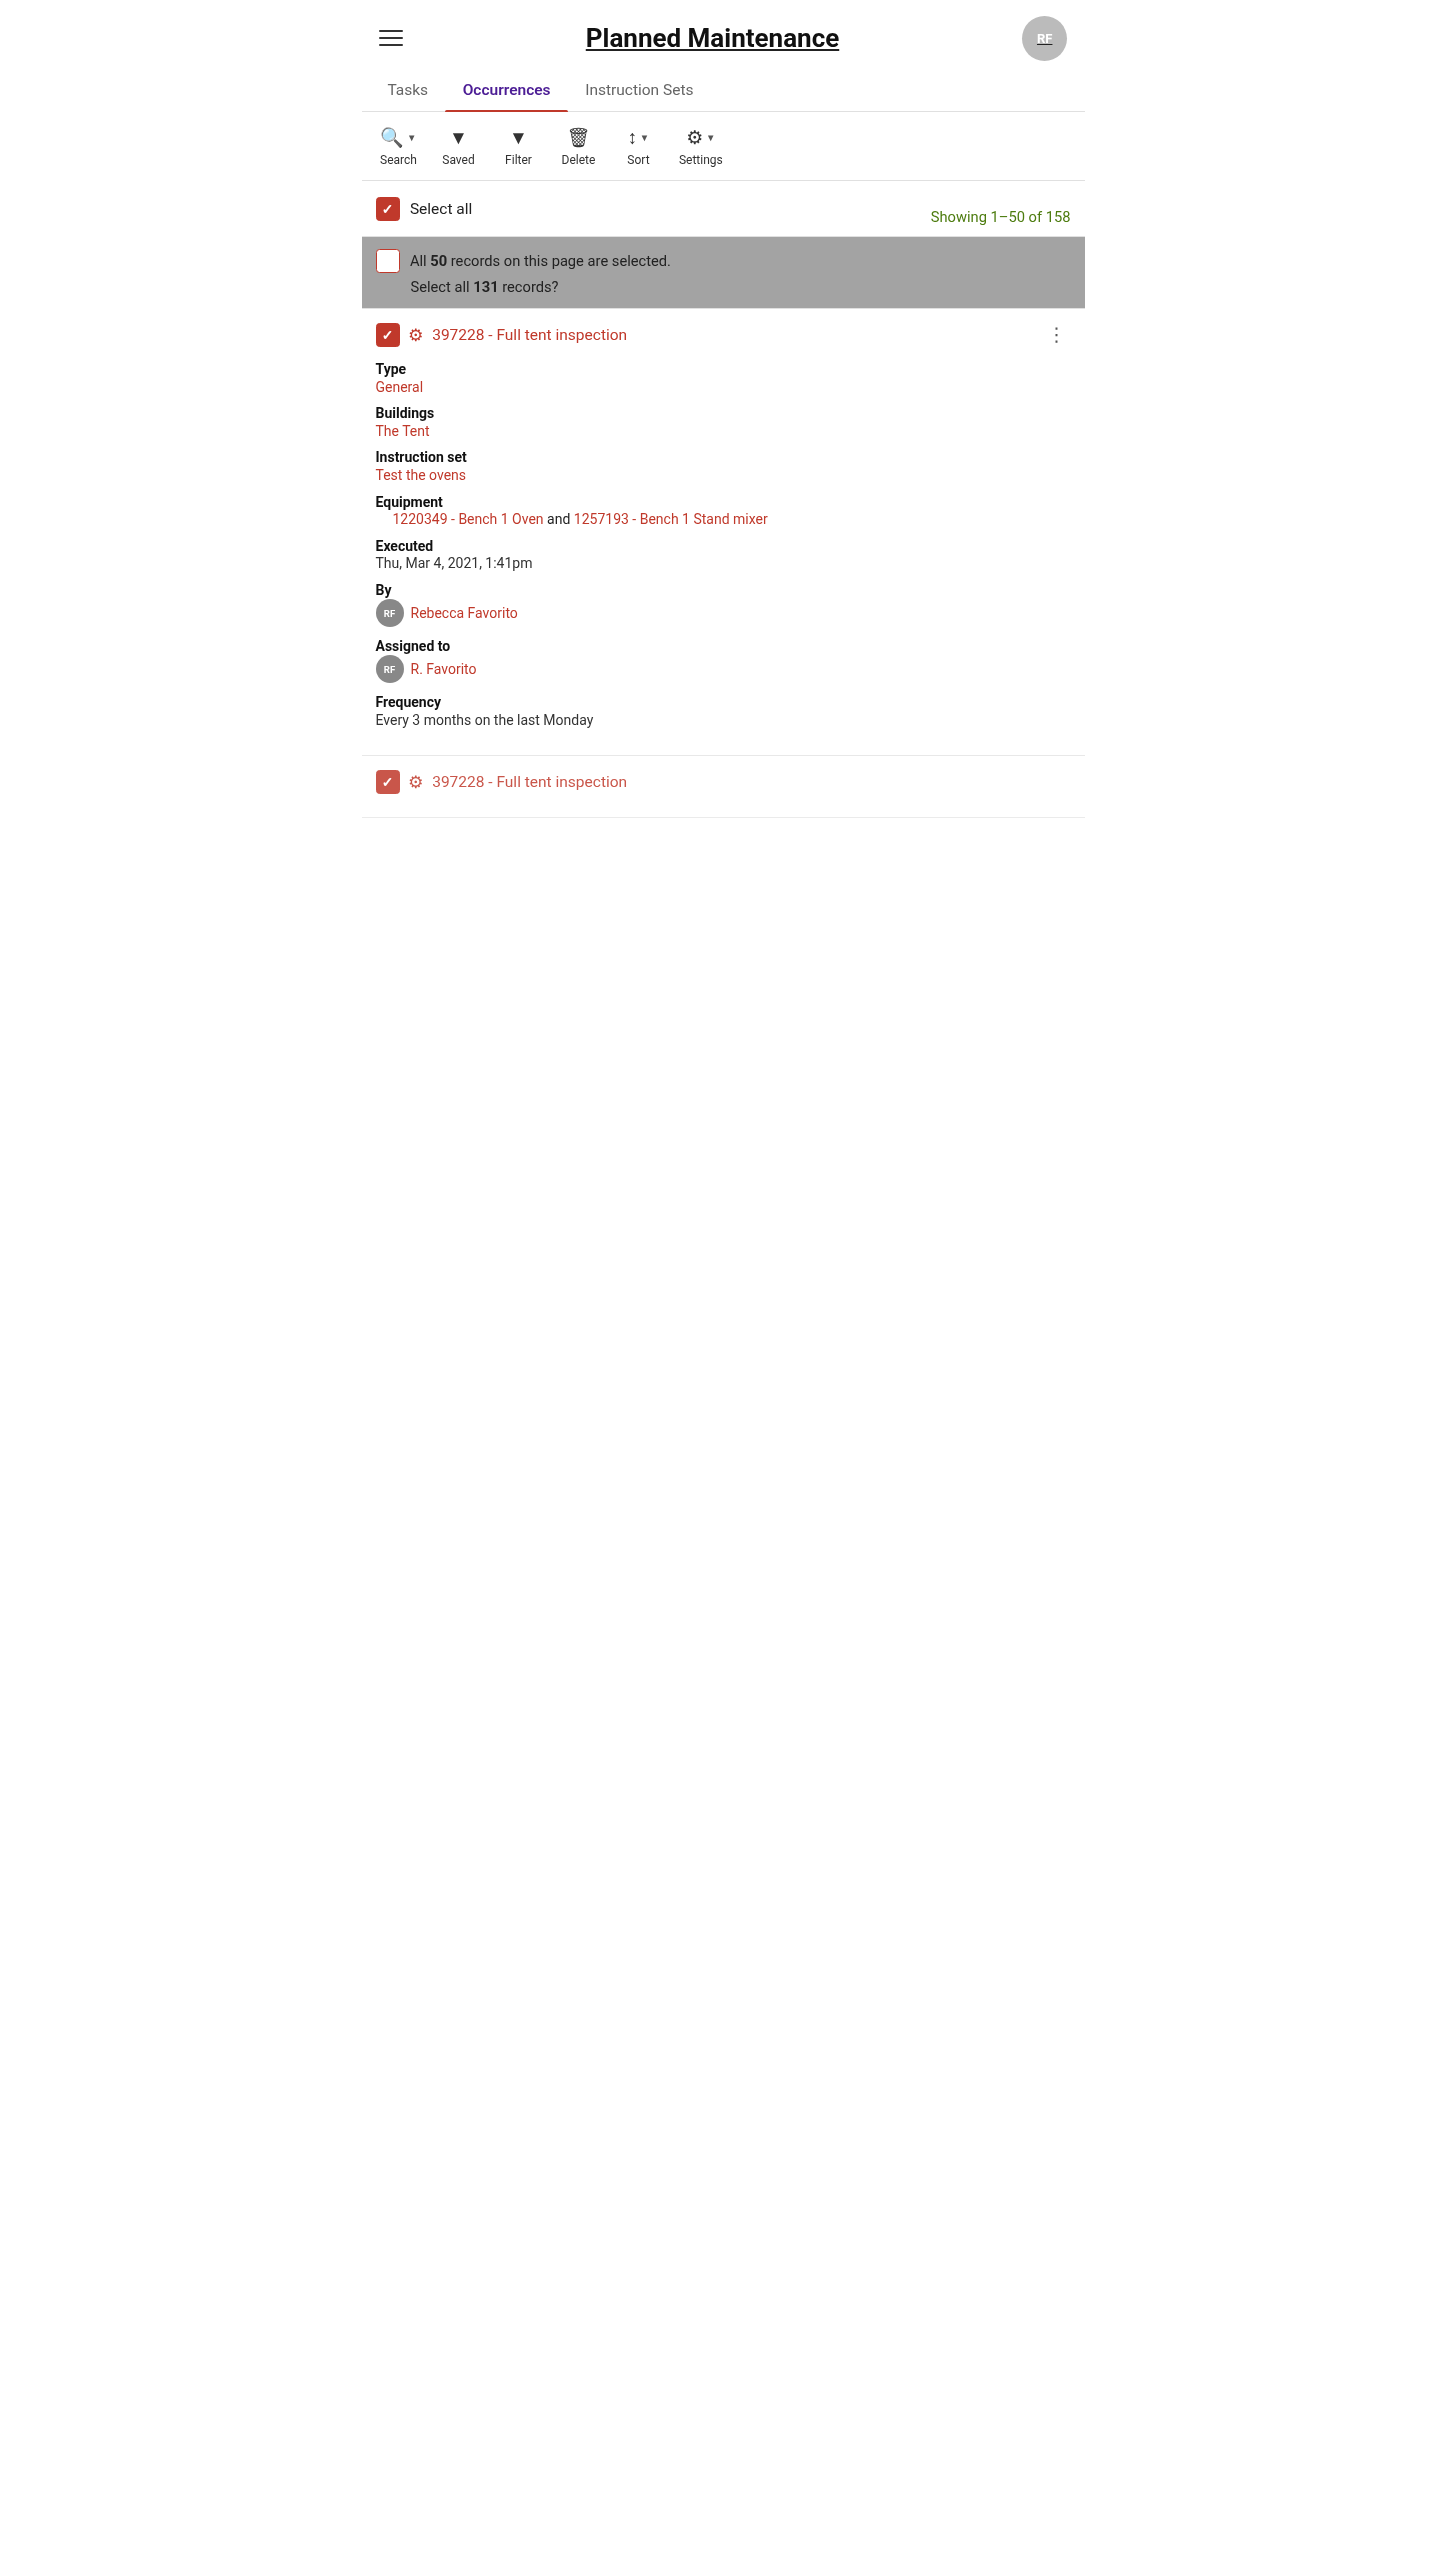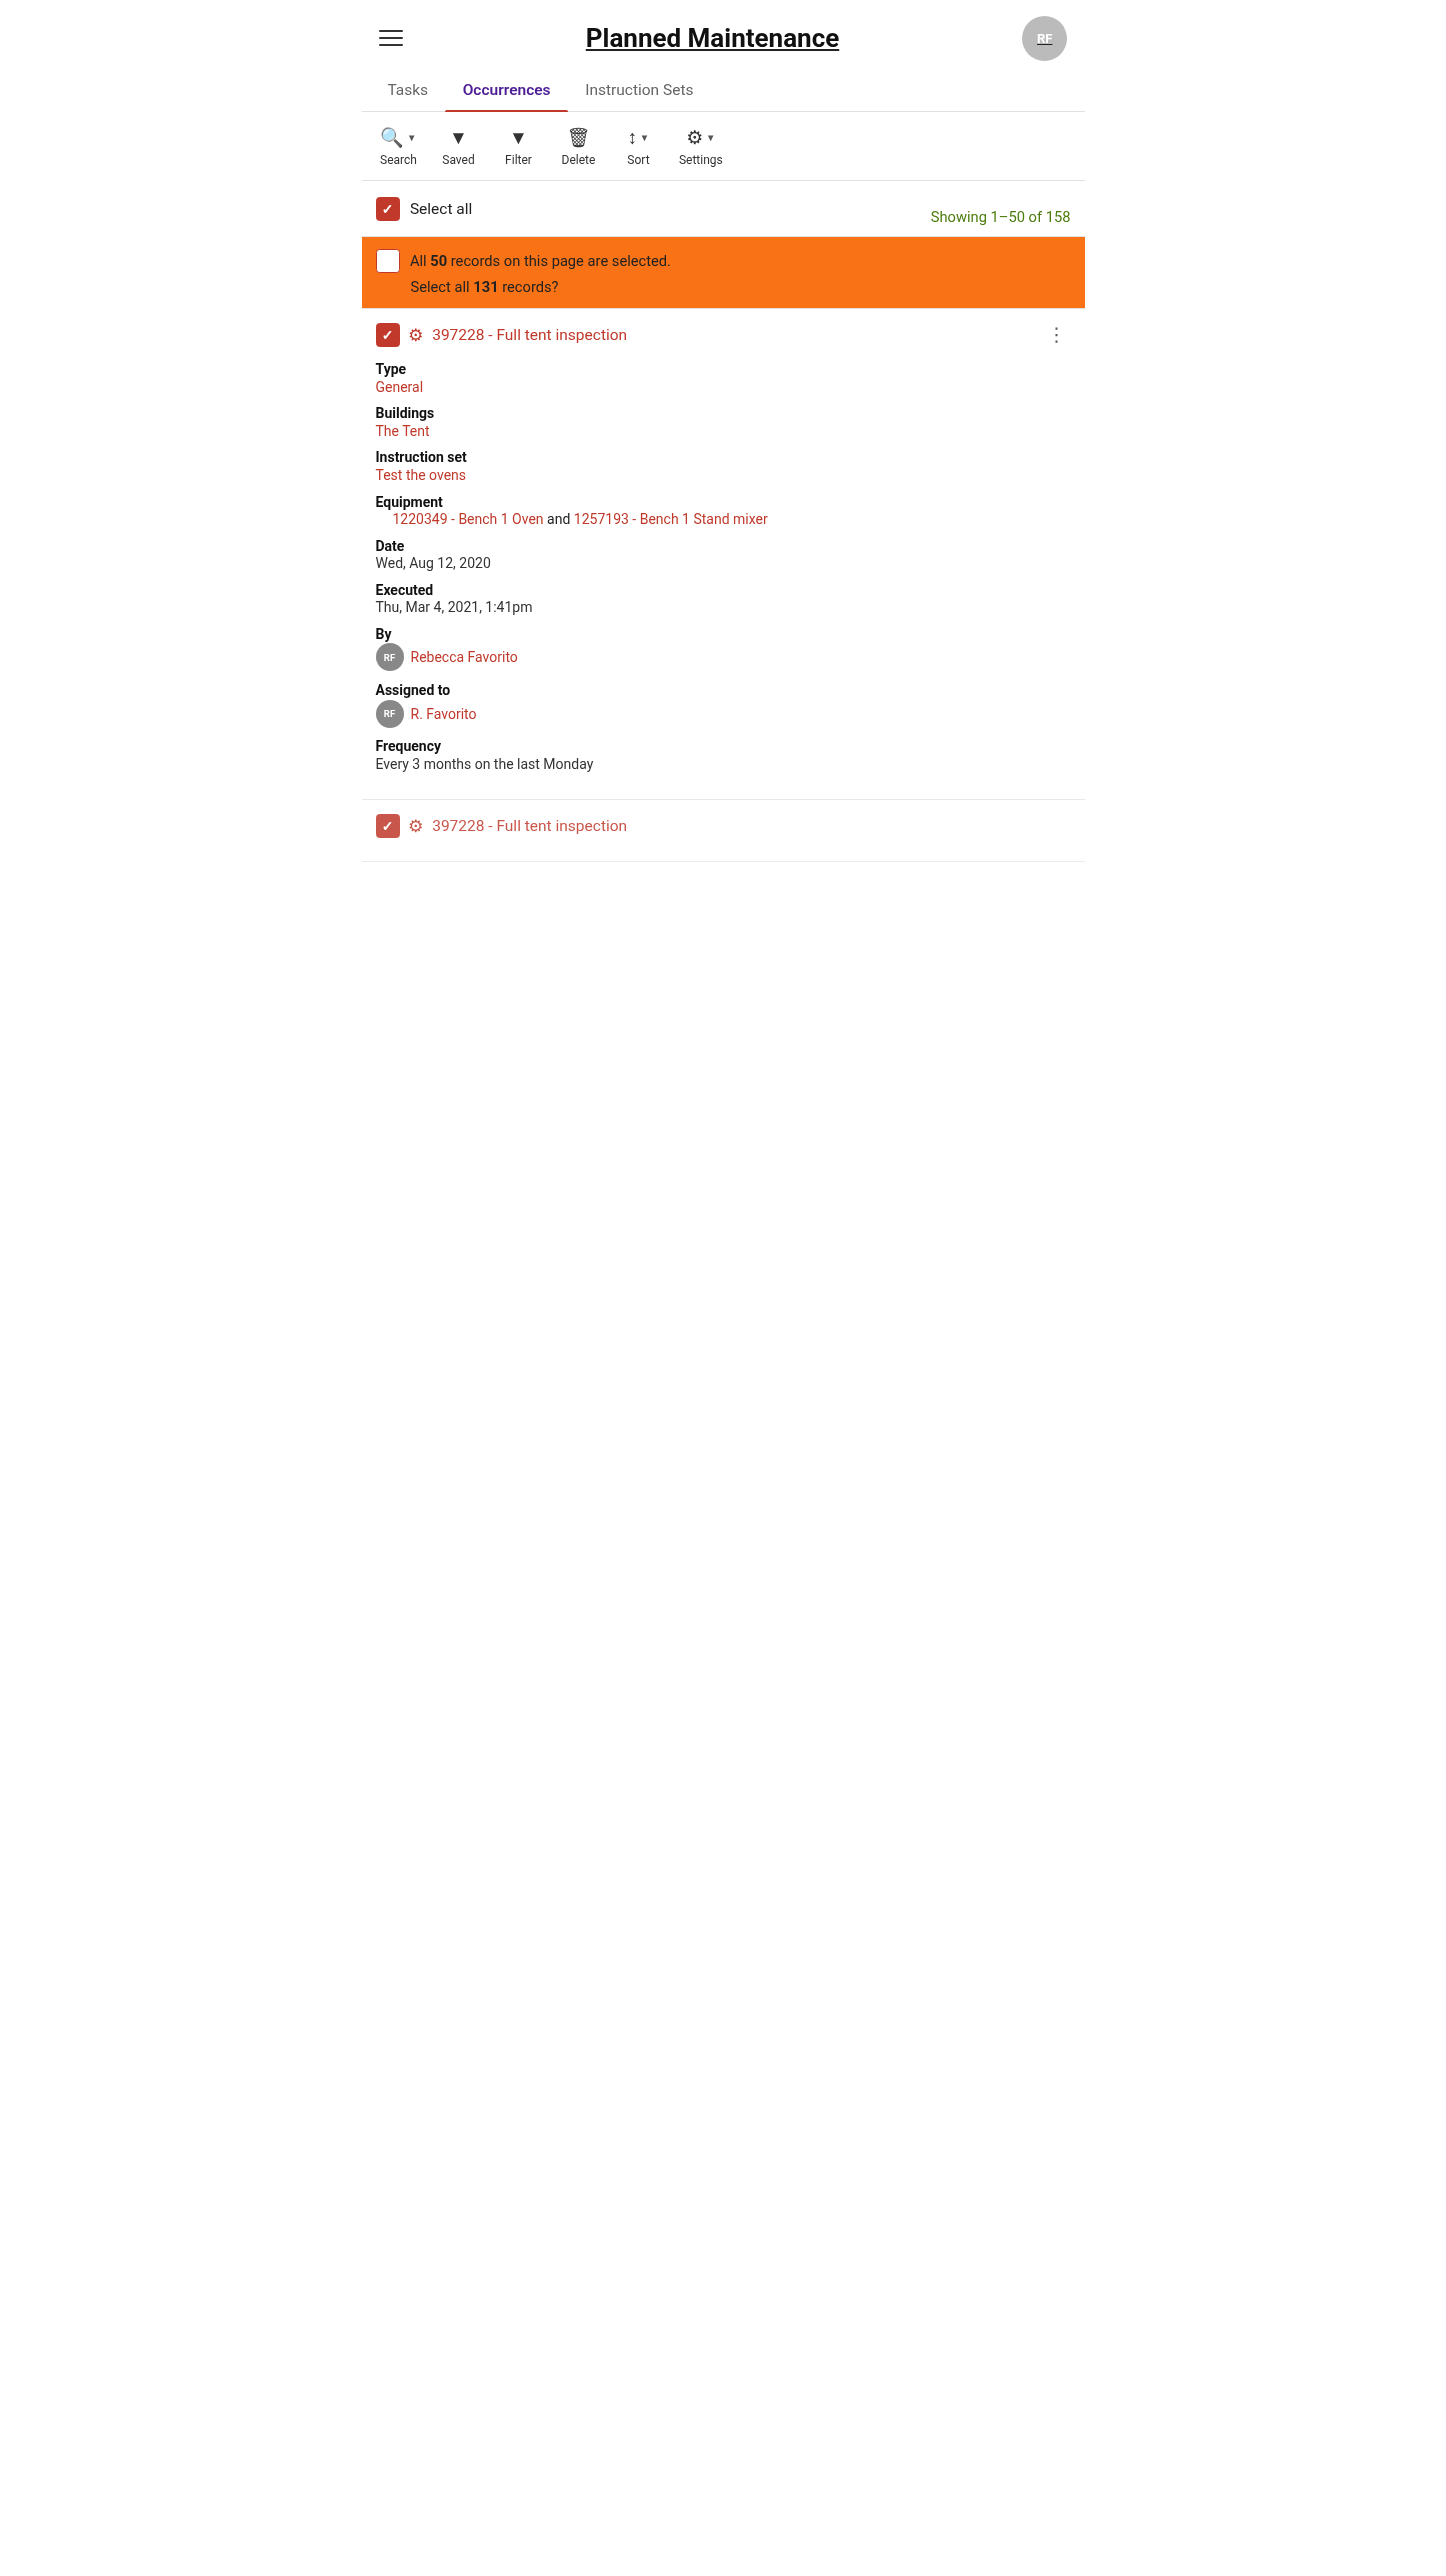--- a/index.html
+++ b/index.html
@@ -155,21 +155,21 @@
       color: #fff;
       font-size: 14px;
       font-weight: 700;
     }
     .cb-wrap.unchecked {
       background: #fff;
     }
 
     
     .select-all-banner {
-      background: #f97316;
+      background: #a3a3a3;
       padding: 12px 14px;
       border-bottom: 0.9px solid #e0e0e0;
     }
     .banner-row1 {
       display: flex;
       align-items: center;
       gap: 10.4px;
       margin-bottom: 5.2px;
     }
     .banner-text {
@@ -374,24 +374,20 @@
   <div class="field-group">
     <div class="field-label">Instruction set</div>
     <div class="field-value link">Test the ovens</div>
   </div>
 
   <div class="field-group">
     <div class="field-label">Equipment</div>
     <div class="field-value link-multi"><span style="color:#c0392b;margin-left:17px;">1220349 - Bench 1 Oven</span><span style="color:#222;"> and </span><span style="color:#c0392b;">1257193 - Bench 1 Stand mixer</span></div>
   </div>
 
-  <div class="field-group">
-    <div class="field-label">Date</div>
-    <div class="field-value">Wed, Aug 12, 2020</div>
-  </div>
 
   <div class="field-group">
     <div class="field-label">Executed</div>
     <div class="field-value">Thu, Mar 4, 2021, 1:41pm</div>
   </div>
 
   <div class="field-group">
     <div class="field-label">By</div>
     <div class="by-row">
       <div class="avatar-sm">RF</div>

